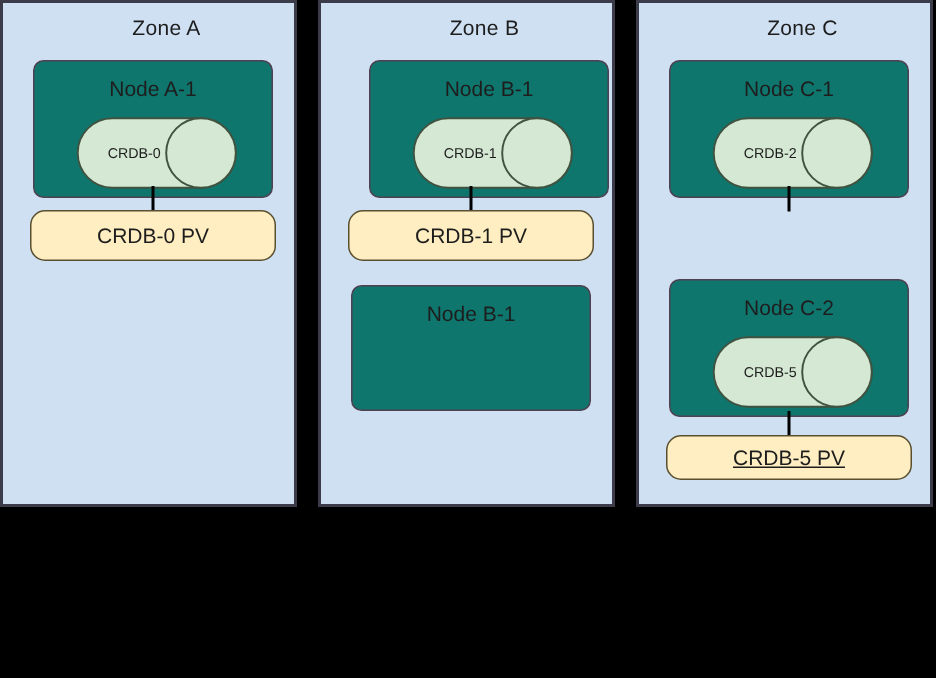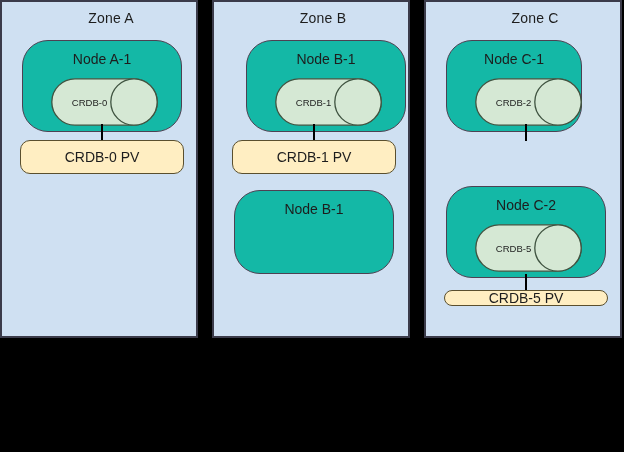--- a/index.html
+++ b/index.html
@@ -27,23 +27,23 @@
     left: 0;
     right: 0;
     text-align: center;
     font-size: 14px;
     color: #1d1d1d;
     letter-spacing: 0.2px;
     padding-left: 24px;
   }
   .node {
     position: absolute;
-    background: #14b8a6;
+    background: #0f766e;
     border: 1px solid #4d4152;
-    border-radius: 26px;
+    border-radius: 7px;
     box-sizing: border-box;
   }
   .node-title {
     position: absolute;
     top: 10px;
     left: 0;
     right: 0;
     text-align: center;
     font-size: 14px;
     color: #1d1d1d;
@@ -131,21 +131,21 @@
     <div class="pv" style="left:18px; top:138px; width:164px; height:34px;">CRDB-1 PV</div>
 
     <div class="node" style="left:20px; top:188px; width:160px; height:84px;">
       <div class="node-title">Node B-1</div>
     </div>
   </div>
 
   <div class="zone" style="left:424px; top:0px; width:198px; height:338px;">
     <div class="zone-title">Zone C</div>
 
-    <div class="node" style="left:20px; top:38px; width:136px; height:92px;">
+    <div class="node" style="left:20px; top:38px; width:160px; height:92px;">
       <div class="node-title">Node C-1</div>
 
       <div class="cyl" style="left:28px; top:37px; width:107px; height:48px;">
         <svg width="107" height="48" viewBox="0 0 107 48">
           <path d="M24,0.8 H83 A23.2,23.2 0 0 1 83,47.2 H24 A23.2,23.2 0 0 1 24,0.8 Z" fill="#d5e8d4" stroke="#3f5340" stroke-width="1.3"></path>
           <circle cx="83" cy="24" r="23.2" fill="#d5e8d4" stroke="#3f5340" stroke-width="1.3"></circle>
         </svg>
         <div class="cyl-label">CRDB-2</div>
       </div>
     </div>
@@ -160,16 +160,16 @@
         <svg width="107" height="48" viewBox="0 0 107 48">
           <path d="M24,0.8 H83 A23.2,23.2 0 0 1 83,47.2 H24 A23.2,23.2 0 0 1 24,0.8 Z" fill="#d5e8d4" stroke="#3f5340" stroke-width="1.3"></path>
           <circle cx="83" cy="24" r="23.2" fill="#d5e8d4" stroke="#3f5340" stroke-width="1.3"></circle>
         </svg>
         <div class="cyl-label">CRDB-5</div>
       </div>
     </div>
 
     <div class="connector" style="left:99px; top:272px; height:17px;"></div>
 
-    <div class="pv" style="left:18px; top:288px; width:164px; height:16px;">CRDB-5 PV</div>
+    <div class="pv" style="left:18px; top:288px; width:164px; height:30px;text-decoration:underline;">CRDB-5 PV</div>
   </div>
 
 </div>
 
 </body></html>

